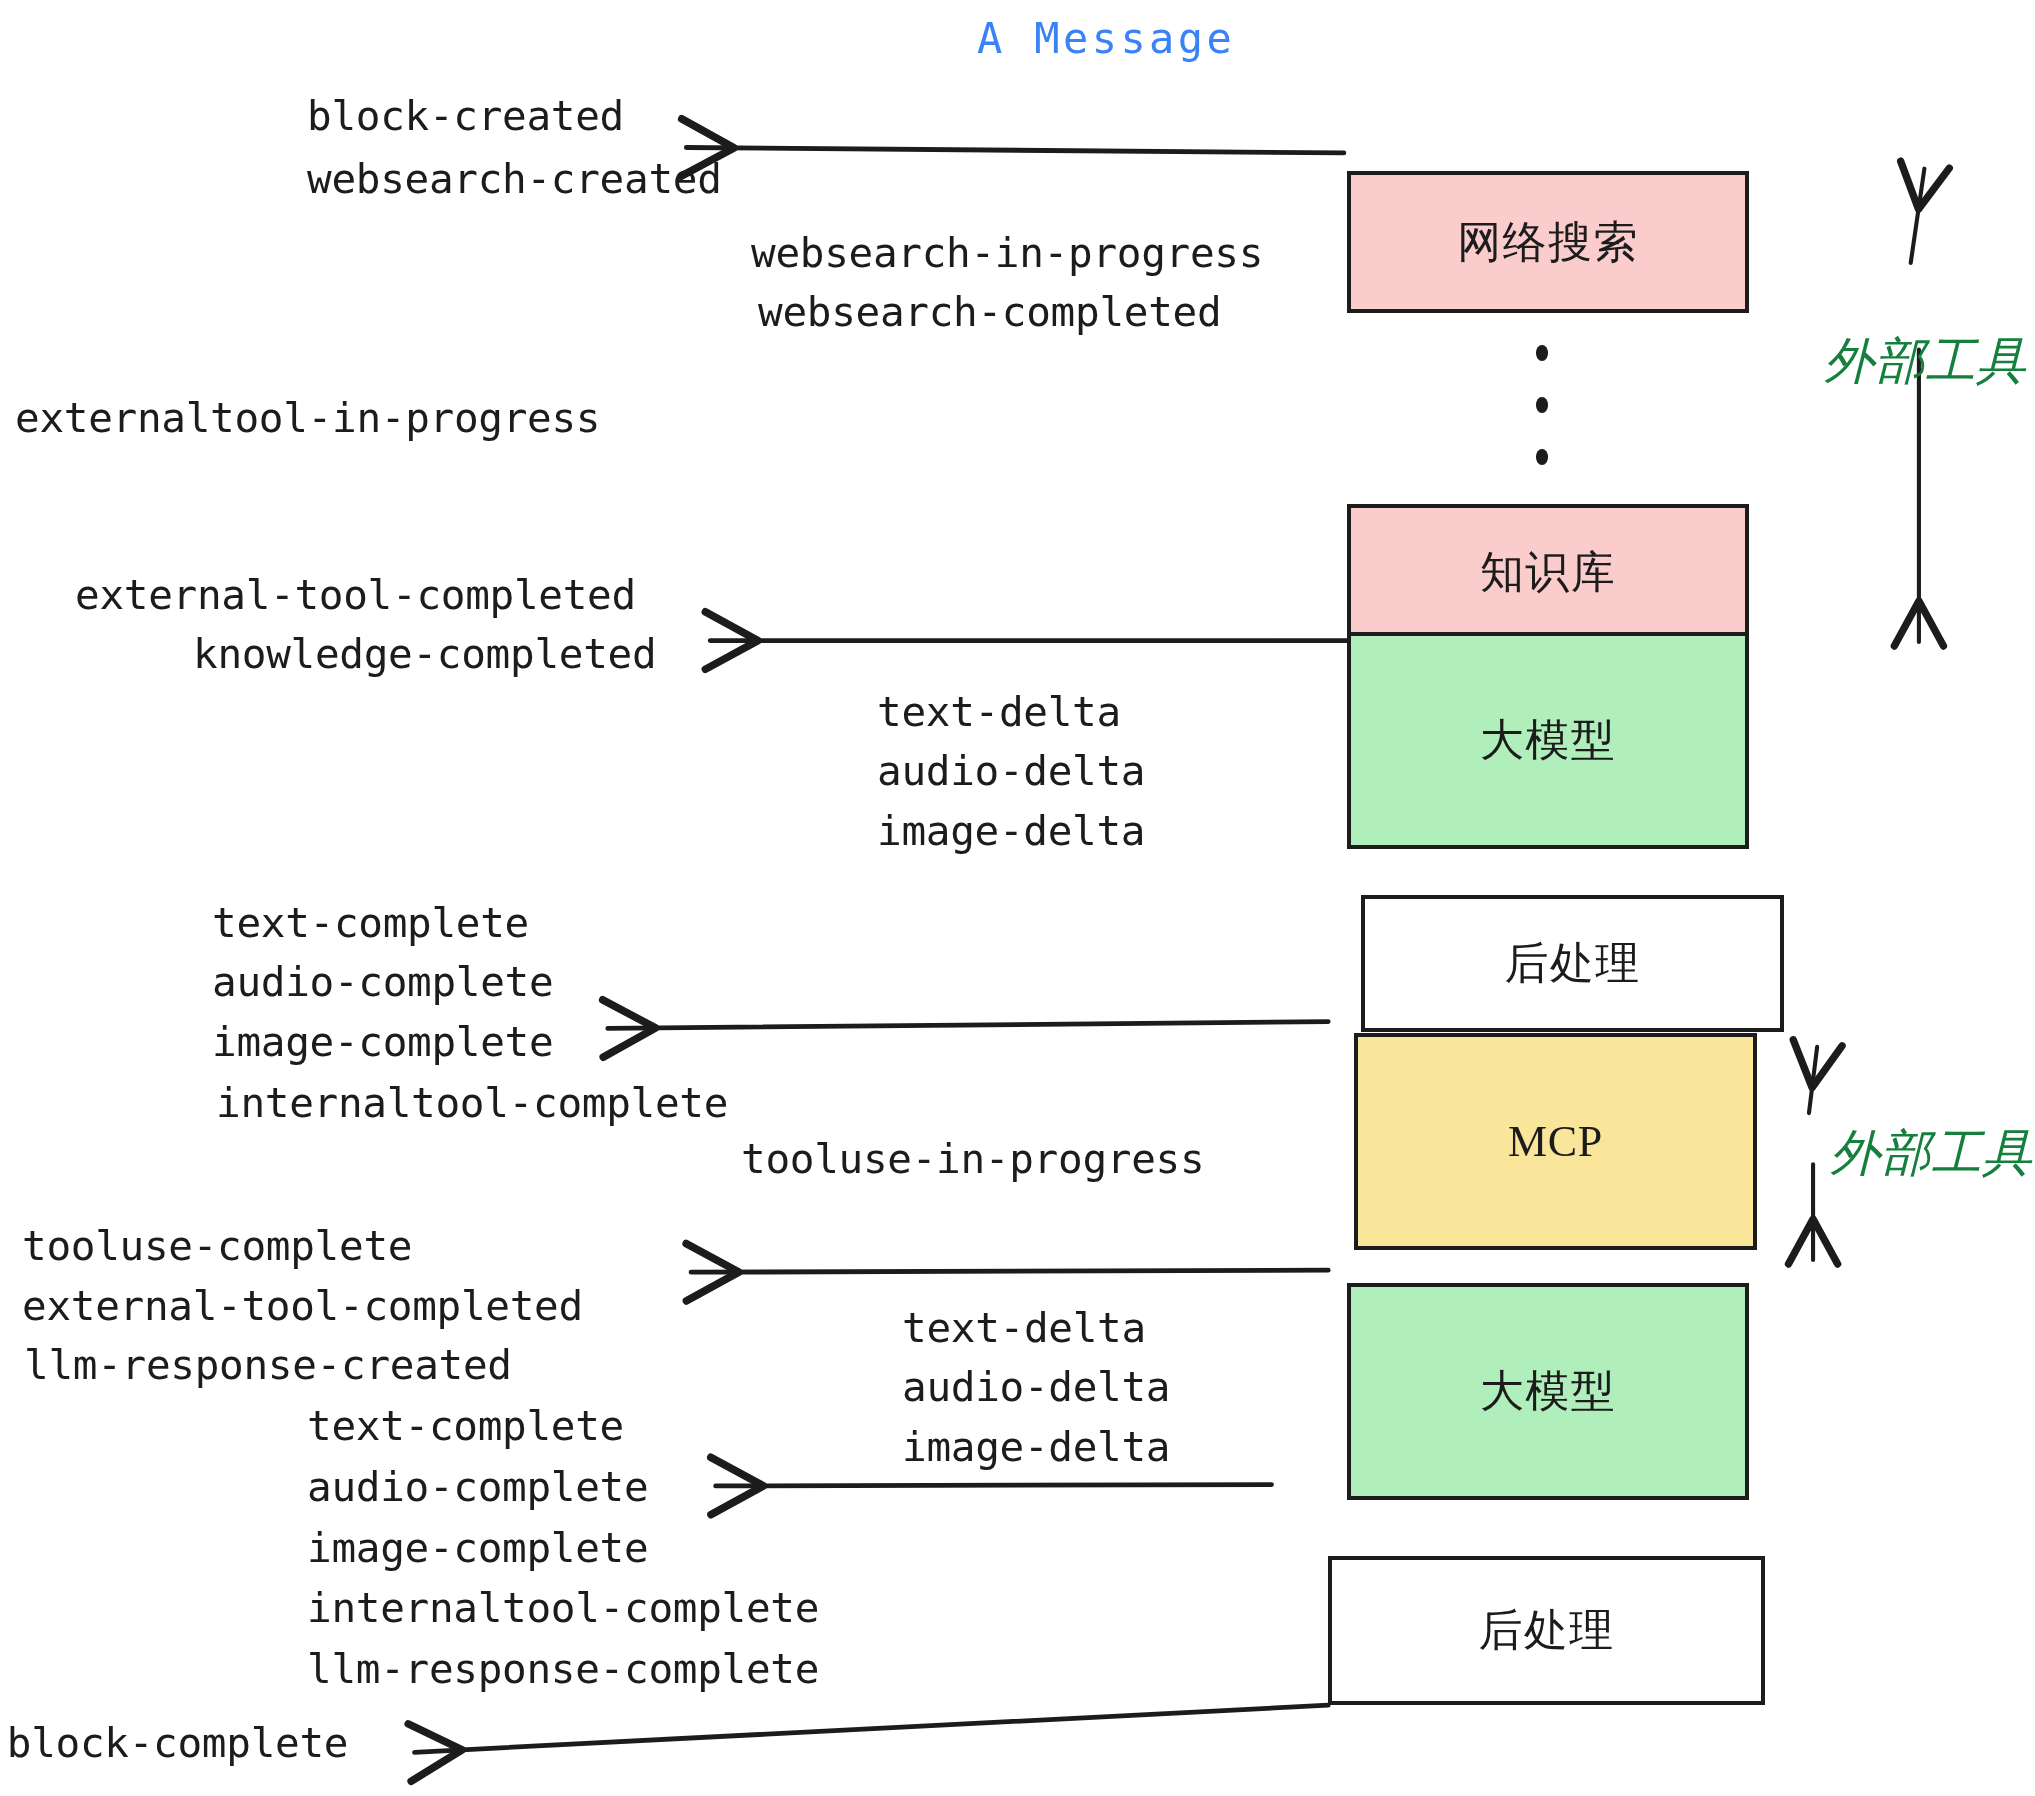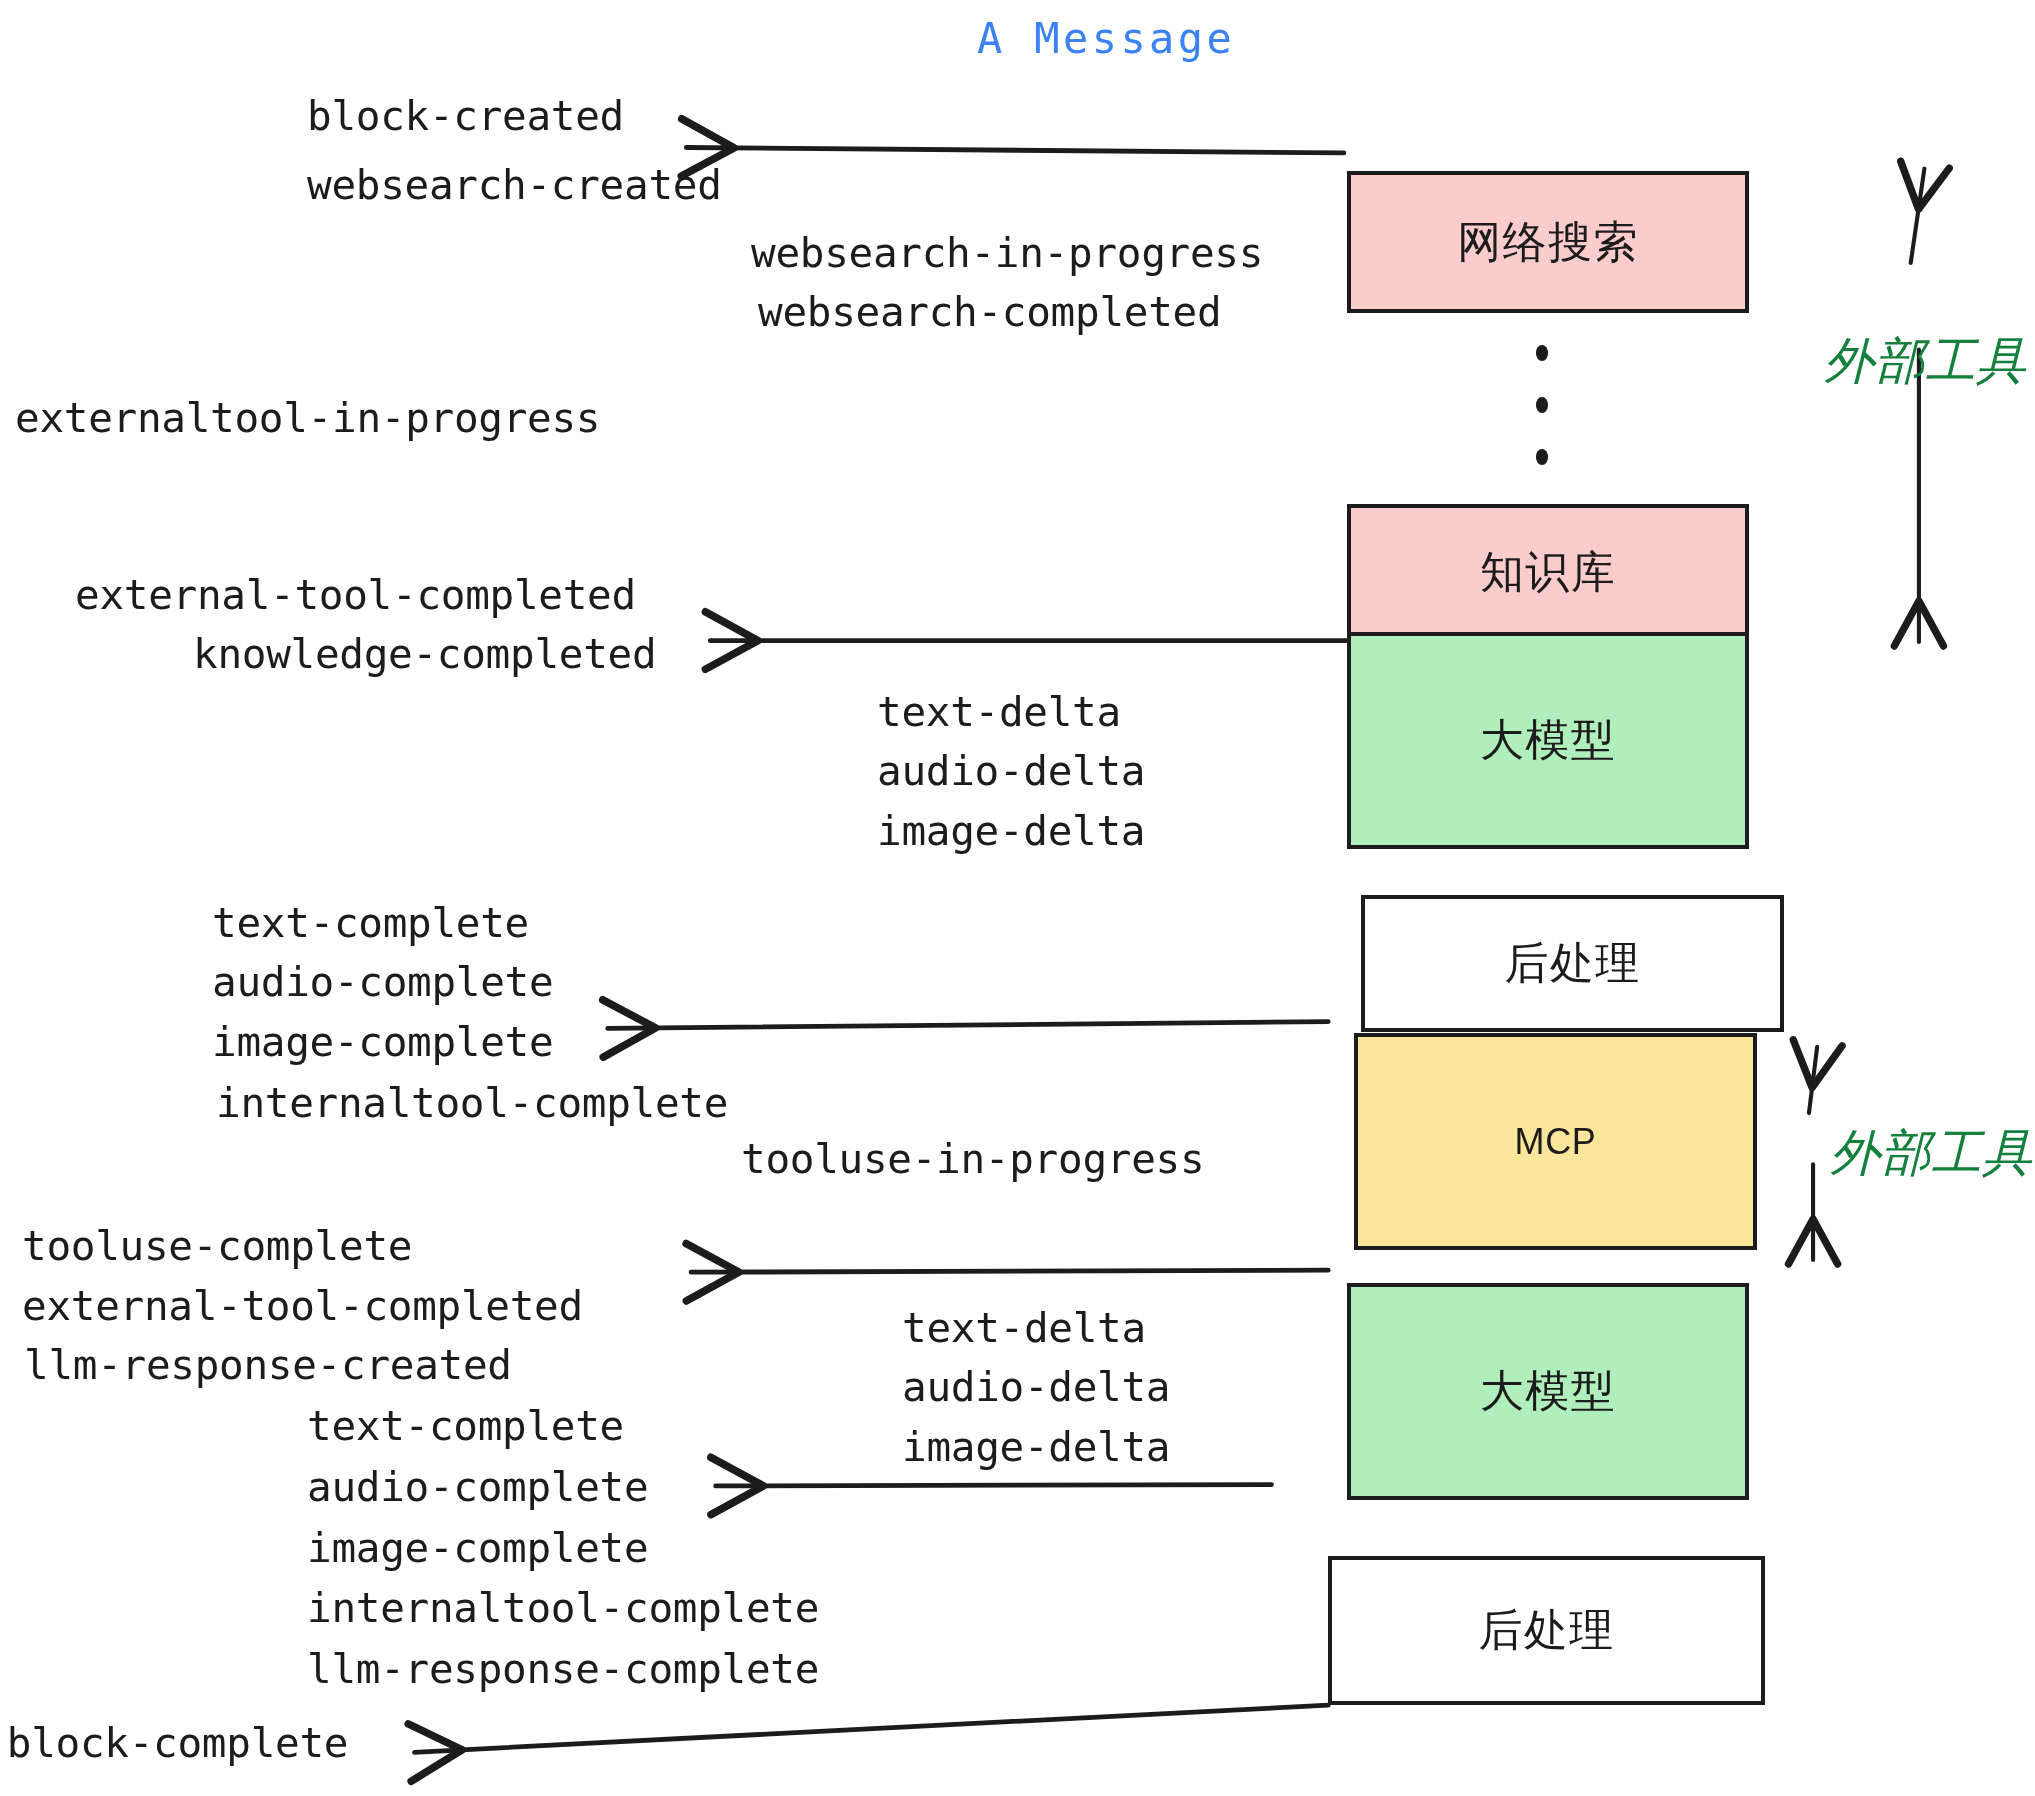--- a/index.html
+++ b/index.html
@@ -41,22 +41,22 @@
     justify-content: center;
     color: #1c1c1c;
   }
   .node .node-label {
     font-family: "DejaVu Sans", "Liberation Sans", sans-serif;
     font-size: 44px;
     letter-spacing: 1.4px;
     white-space: nowrap;
   }
   .node.mcp .node-label {
-    font-family: Liberation Sans, sans-serif;
-    font-size: 36px;
+    font-family: Liberation Serif, serif;
+    font-size: 44px;
     letter-spacing: 0.7px;
   }
   .side-label {
     position: absolute;
     font-family: "DejaVu Sans", "Liberation Sans", sans-serif;
     font-size: 50px;
     color: #15803d;
     white-space: nowrap;
     letter-spacing: 0.7px;
     font-style: italic;
@@ -167,21 +167,21 @@
   <div class="vdots" style="left:1535px; top:345px; width:13.7px; height:120px;">
     <span></span>
       <span></span>
       <span></span>
   </div>
 
   <div class="side-label" style="left:1824px; top:328px;">外部工具</div>
   <div class="side-label" style="left:1830px; top:1120px;">外部工具</div>
 
   <div class="lbl" style="left:307px; top:96px;">block-created</div>
-  <div class="lbl" style="left:307px; top:165px;text-align:right;">websearch-created</div>
+  <div class="lbl" style="left:307px; top:159px;text-align:right;">websearch-created</div>
   <div class="lbl" style="left:751px; top:207px;margin-top:26px;">websearch-in-progress</div>
   <div class="lbl" style="left:758px; top:292px;">websearch-completed</div>
   <div class="lbl" style="left:15px; top:398px;">externaltool-in-progress</div>
   <div class="lbl" style="left:75px; top:575px;">external-tool-completed</div>
   <div class="lbl" style="left:193px; top:634px;">knowledge-completed</div>
   <div class="lbl" style="left:877px; top:692px;">text-delta</div>
   <div class="lbl" style="left:877px; top:751px;">audio-delta</div>
   <div class="lbl" style="left:877px; top:811px;">image-delta</div>
   <div class="lbl" style="left:212px; top:903px;">text-complete</div>
   <div class="lbl" style="left:212px; top:962px;">audio-complete</div>

